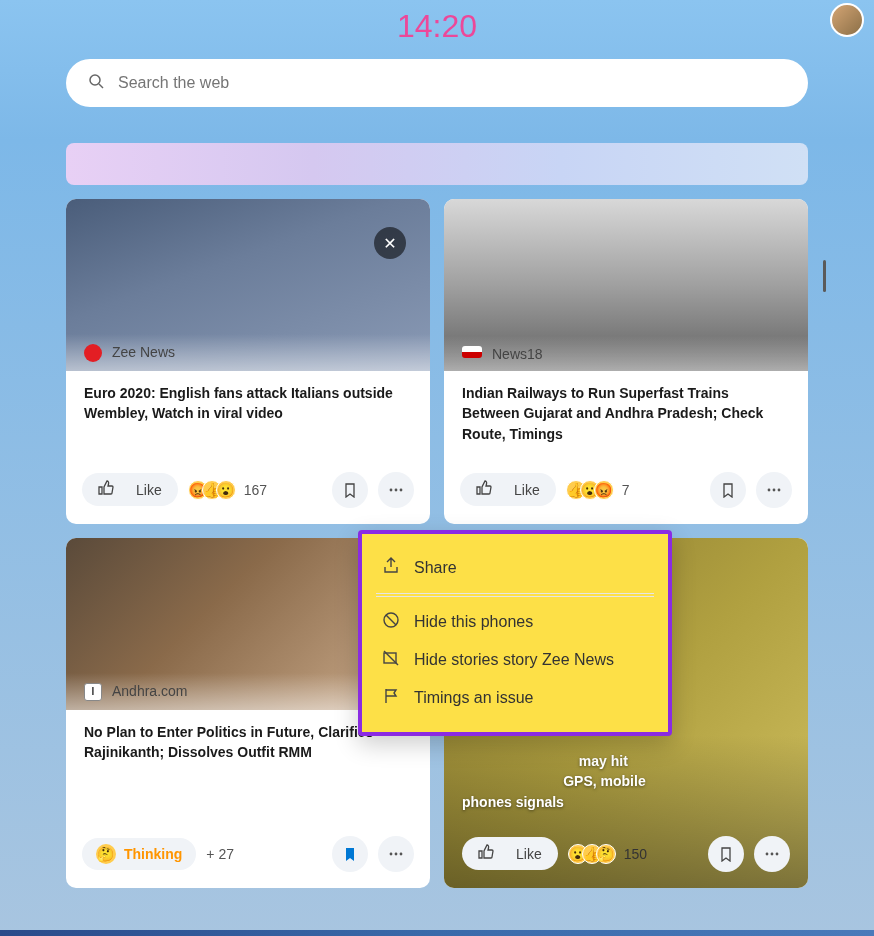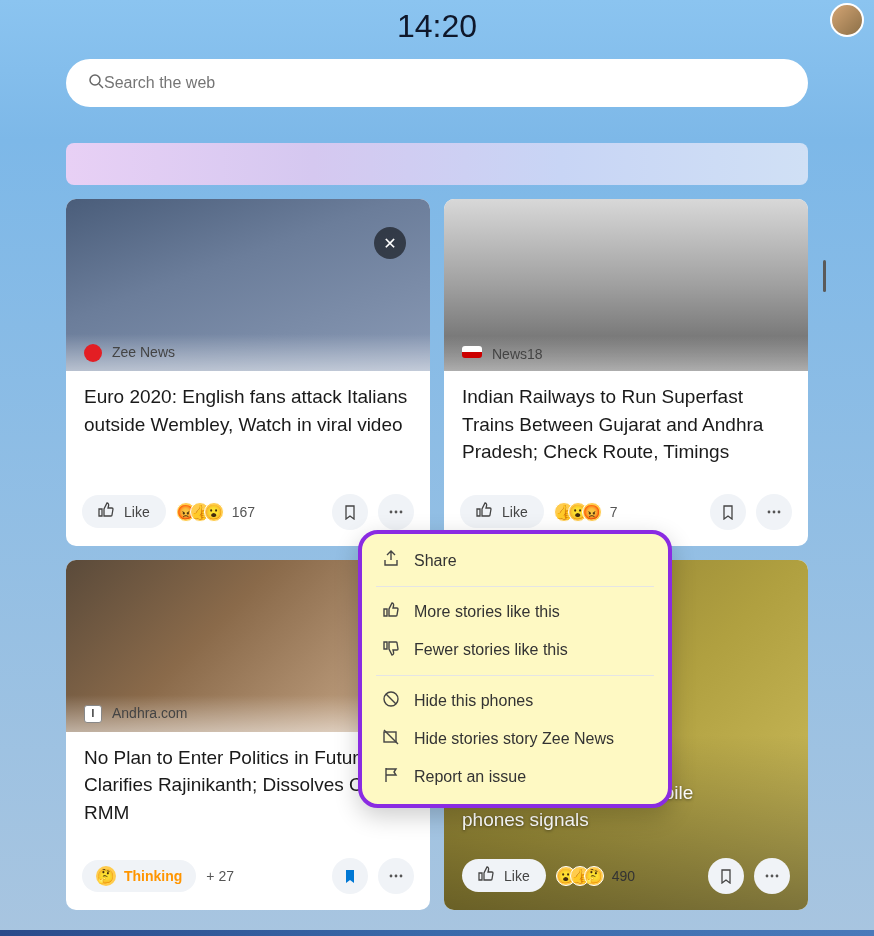--- a/index.html
+++ b/index.html
@@ -8,41 +8,42 @@
       background: linear-gradient(180deg, #8bc4f0 0%, #7db8e8 15%, #a8c5e0 100%);
       width: 874px;
       height: 936px;
       overflow: hidden;
       position: relative;
     }
     .clock {
       text-align: center;
       font-size: 32px;
       font-weight: 400;
-      color: #0f172a;
+      color: #ec4899;
       padding: 8px 0 14px;
     }
     .avatar {
       position: absolute;
       top: 3px;
       right: 10px;
       width: 34px;
       height: 34px;
       border-radius: 50%;
       background: linear-gradient(135deg, #d4a574, #8b6f47);
       border: 2px solid #fff;
     }
     .search-bar {
       margin: 0 66px 36px;
       background: #fff;
       border-radius: 24px;
       height: 48px;
       display: flex;
       align-items: center;
       padding: 0 22px;
+      gap: 14px;
     }
     .search-bar svg { width: 16px; height: 16px; flex-shrink: 0; }
     .search-input {
       border: none;
       outline: none;
       font-size: 16px;
       color: #555;
       width: 100%;
       background: transparent;
     }
@@ -103,37 +104,37 @@
       background: linear-gradient(transparent, rgba(255,255,255,0.5));
     }
     .src-icon {
       width: 18px; height: 18px; border-radius: 50%;
     }
     .src-zee { background: #e31e24; }
     .src-n18 { background: linear-gradient(#fff 50%, #c00 50%); border-radius: 3px; width: 20px; height: 12px; }
     .src-india { background: #fff; border: 1px solid #888; color: #333; display: flex; align-items: center; justify-content: center; font-size: 10px; font-weight: bold; border-radius: 3px; }
     .card-body { padding: 12px 18px 14px; flex: 1; }
     .card-title {
-      font-size: 19px;
-      font-weight: 400;
+      font-size: 14px;
+      font-weight: 700;
       color: #1a1a1a;
       line-height: 1.45;
       margin-bottom: 14px;
     }
     .card-title.white { color: #fff; text-shadow: 0 1px 3px rgba(0,0,0,0.5); }
     .card-actions {
       display: flex;
       align-items: center;
       padding: 0 16px 16px;
       gap: 10px;
     }
     .like-pill {
       display: inline-flex;
       align-items: center;
-      gap: 10px;
+      gap: 22px;
       background: #f0f3f7;
       border-radius: 18px;
       padding: 7px 16px;
       font-size: 14px;
       color: #444;
       cursor: pointer;
     }
     .react-group {
       display: inline-flex;
       align-items: center;
@@ -172,26 +173,26 @@
       justify-content: center;
       cursor: pointer;
       background: #f0f3f7;
     }
     .icon-btn.blue svg { fill: #0078d4; }
     .context-menu {
       position: absolute;
       top: 530px;
       left: 358px;
       width: 314px;
-      background: #fef9c3;
+      background: #fde047;
       border: 4px solid #8a2be2;
-      border-radius: 20px;
+      border-radius: 4px;
       box-shadow: 0 8px 24px rgba(0,0,0,0.2);
       z-index: 100;
-      padding: 4px 0;
+      padding: 11px 0;
     }
     .menu-sec { padding: 4px 0; }
     .menu-divider { border-top: 1px solid #e5e5e5; margin: 2px 14px; }
     .menu-item {
       display: flex;
       align-items: center;
       gap: 14px;
       padding: 8px 20px;
       font-size: 16px;
       color: #333;
@@ -381,21 +382,21 @@
               </svg>
           </span>
           <span>Like</span>
         </div>
         <div class="react-group" style="color:#333">
           <span class="emoji-stack">
             <span class="emoji">😮</span>
             <span class="emoji">👍</span>
             <span class="emoji">🤔</span>
           </span>
-          <span>490</span>
+          <span>150</span>
         </div>
         <div class="spacer"></div>
         <div class="icon-btn">
           <svg width="16" height="16" viewBox="0 0 16 16" fill="none" stroke="#444" stroke-width="1.3">
               <path d="M4 2h8v13l-4-3-4 3V2z"></path>
             </svg>
         </div>
         <div class="icon-btn">
           <svg width="16" height="16" viewBox="0 0 16 16" fill="#555">
               <circle cx="3" cy="8" r="1.4"></circle>
@@ -412,53 +413,39 @@
 <div class="context-menu">
   <div class="menu-sec">
     <div class="menu-item">
       <span><svg viewBox="0 0 18 18" fill="none" stroke="#444" stroke-width="1.4">
             <path d="M9 2v8M5 5l4-4 4 4M3 10v5h12v-5"></path>
           </svg></span>
       <span>Share</span>
     </div>
   </div>
   <div class="menu-divider"></div>
-  <div class="menu-sec">
-    <div class="menu-item">
-      <span><svg viewBox="0 0 18 18" fill="none" stroke="#444" stroke-width="1.4">
-            <path d="M5 8v7H2V8h3zm2 7V8l3-6c1 0 2 1 1.5 3L11 7h4c1 0 1 1 1 1l-1 6c0 1-1 1-1 1H7z"></path>
-          </svg></span>
-      <span>More stories like this</span>
-    </div>
-    <div class="menu-item">
-      <span><svg viewBox="0 0 18 18" fill="none" stroke="#444" stroke-width="1.4">
-            <path d="M5 10V3H2v7h3zm2-7v7l3 6c1 0 2-1 1.5-3L11 11h4c1 0 1-1 1-1l-1-6c0-1-1-1-1-1H7z"></path>
-          </svg></span>
-      <span>Fewer stories like this</span>
-    </div>
-  </div>
   <div class="menu-divider"></div>
   <div class="menu-sec">
     <div class="menu-item">
       <span><svg viewBox="0 0 18 18" fill="none" stroke="#444" stroke-width="1.4">
             <circle cx="9" cy="9" r="7"></circle>
             <line x1="4" y1="4" x2="14" y2="14"></line>
           </svg></span>
       <span>Hide this phones</span>
     </div>
     <div class="menu-item">
       <span><svg viewBox="0 0 18 18" fill="none" stroke="#444" stroke-width="1.4">
             <rect x="2" y="4" width="12" height="10"></rect>
             <line x1="2" y1="2" x2="16" y2="16"></line>
           </svg></span>
       <span>Hide stories story Zee News</span>
     </div>
     <div class="menu-item">
       <span><svg viewBox="0 0 18 18" fill="none" stroke="#444" stroke-width="1.4">
             <path d="M4 2v14M4 3h10l-2 3 2 3H4"></path>
           </svg></span>
-      <span>Report an issue</span>
+      <span>Timings an issue</span>
     </div>
   </div>
 </div>
 
 <div class="scroll-indicator"></div>
 <div class="bottom-strip"></div>
 
 </body></html>

